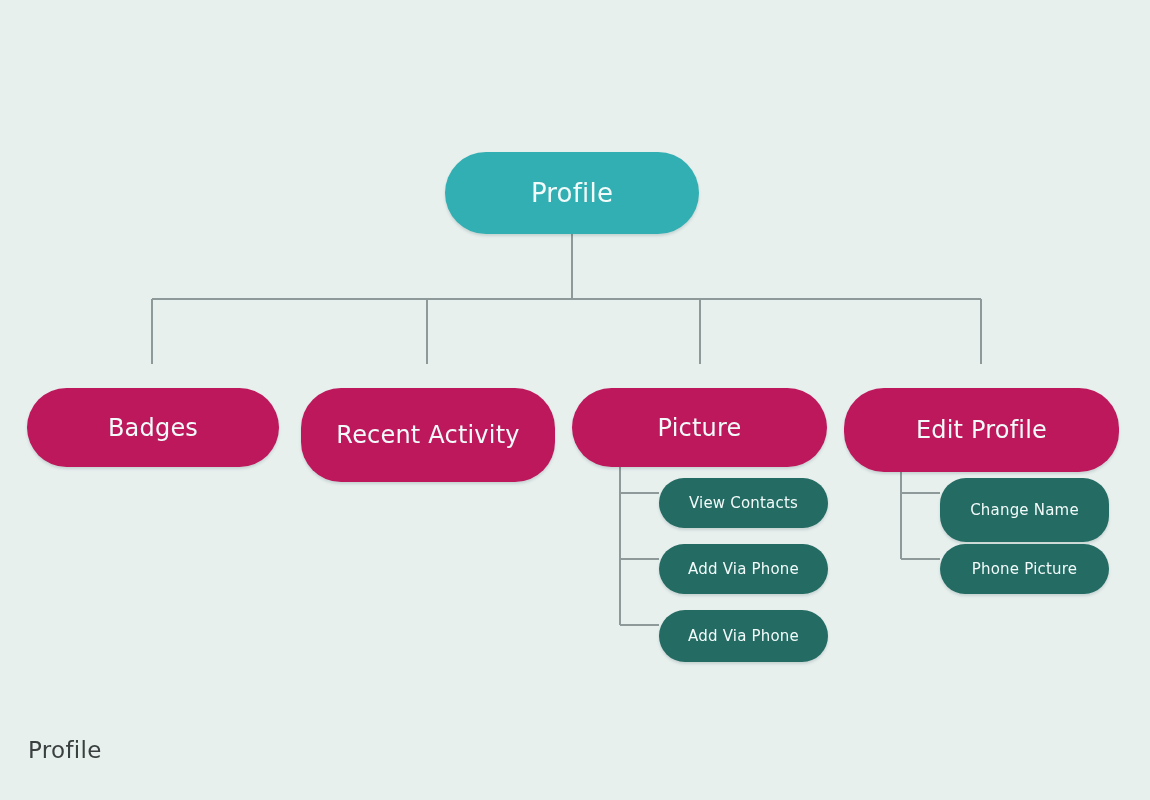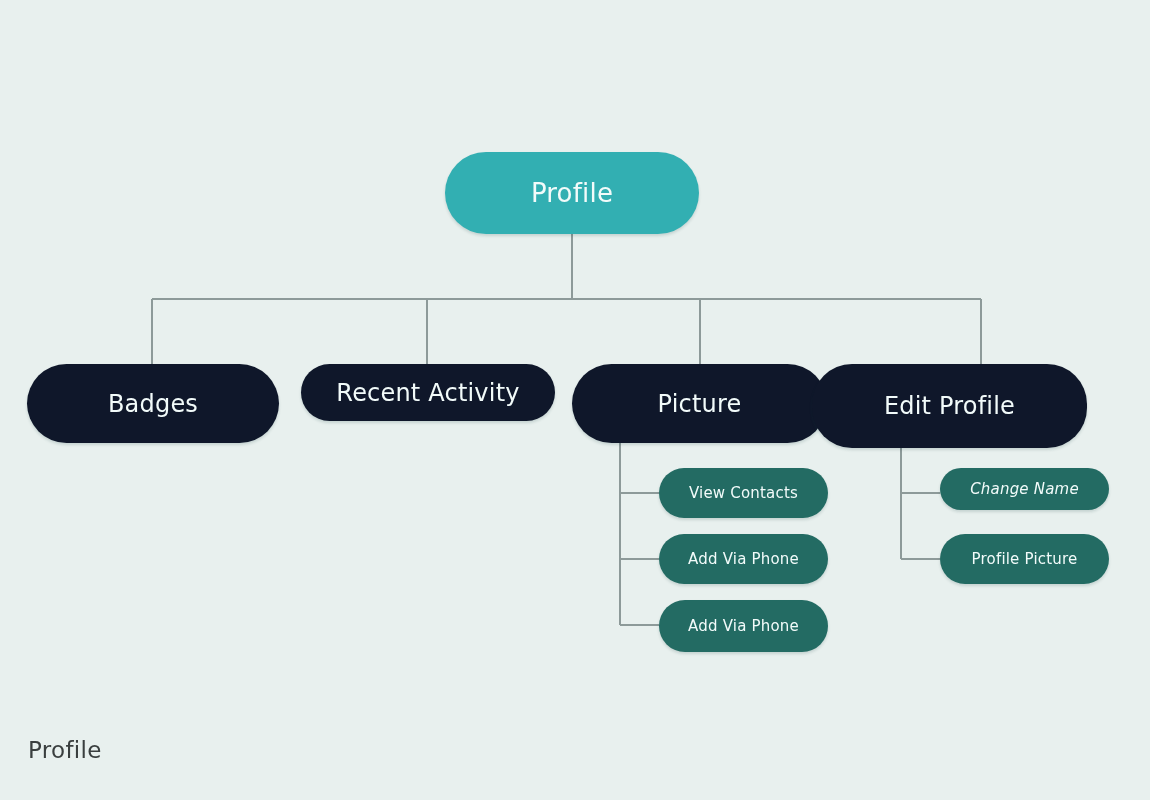--- a/index.html
+++ b/index.html
@@ -38,27 +38,29 @@
     letter-spacing: 0.2px;
     box-shadow: 0 2px 3px rgba(20,60,60,0.16);
   }
   .node-root {
     border-radius: 42px;
     background: #32afb2;
     font-size: 26px;
   }
   .node-l2 {
     border-radius: 40px;
-    background: #0f172a;
+    background: #be185d;
     font-size: 24px;
+    margin-top: 24px;
   }
   .node-l3 {
     border-radius: 26px;
     background: #236b63;
     font-size: 15px;
+    margin-top: 10px;
   }
   #caption {
     position: absolute;
     left: 28px;
     top: 737px;
     font-size: 23px;
     color: #3a3f3f;
     letter-spacing: 0.3px;
   }
 </style>
@@ -83,41 +85,41 @@
       <line x1="901" y1="559" x2="940" y2="559" stroke="#8d9a99" stroke-width="1.4" shape-rendering="crispEdges"></line>
     </svg>
 
   <div id="nodes-layer">
       <div class="node node-root" style="left: 445px; top: 152px; width: 254px; height: 82px;">
         <span>Profile</span>
       </div>
       <div class="node node-l2" style="left: 27px; top: 364px; width: 252px; height: 79px;">
         <span>Badges</span>
       </div>
-      <div class="node node-l2" style="left: 301px; top: 364px; width: 254px; height: 57px;">
+      <div class="node node-l2" style="left: 301px; top: 364px; width: 254px; height: 94px;">
         <span>Recent Activity</span>
       </div>
       <div class="node node-l2" style="left: 572px; top: 364px; width: 255px; height: 79px;">
         <span>Picture</span>
       </div>
       <div class="node node-l3" style="left: 659px; top: 468px; width: 169px; height: 50px;">
         <span>View Contacts</span>
       </div>
       <div class="node node-l3" style="left: 659px; top: 534px; width: 169px; height: 50px;">
         <span>Add Via Phone</span>
       </div>
       <div class="node node-l3" style="left: 659px; top: 600px; width: 169px; height: 52px;">
         <span>Add Via Phone</span>
       </div>
-      <div class="node node-l2" style="left: 812px; top: 364px; width: 275px; height: 84px; text-align: center;">
+      <div class="node node-l2" style="left: 844px; top: 364px; width: 275px; height: 84px; text-align: center;">
         <span>Edit Profile</span>
       </div>
-      <div class="node node-l3" style="left: 940px; top: 468px; width: 169px; height: 42px; font-style: italic;">
+      <div class="node node-l3" style="left: 940px; top: 468px; width: 169px; height: 64px;">
         <span>Change Name</span>
       </div>
       <div class="node node-l3" style="left: 940px; top: 534px; width: 169px; height: 50px;">
-        <span>Profile Picture</span>
+        <span>Phone Picture</span>
       </div>
     </div>
 
   <div id="caption">Profile</div>
 
 </div>
 
 </body></html>

